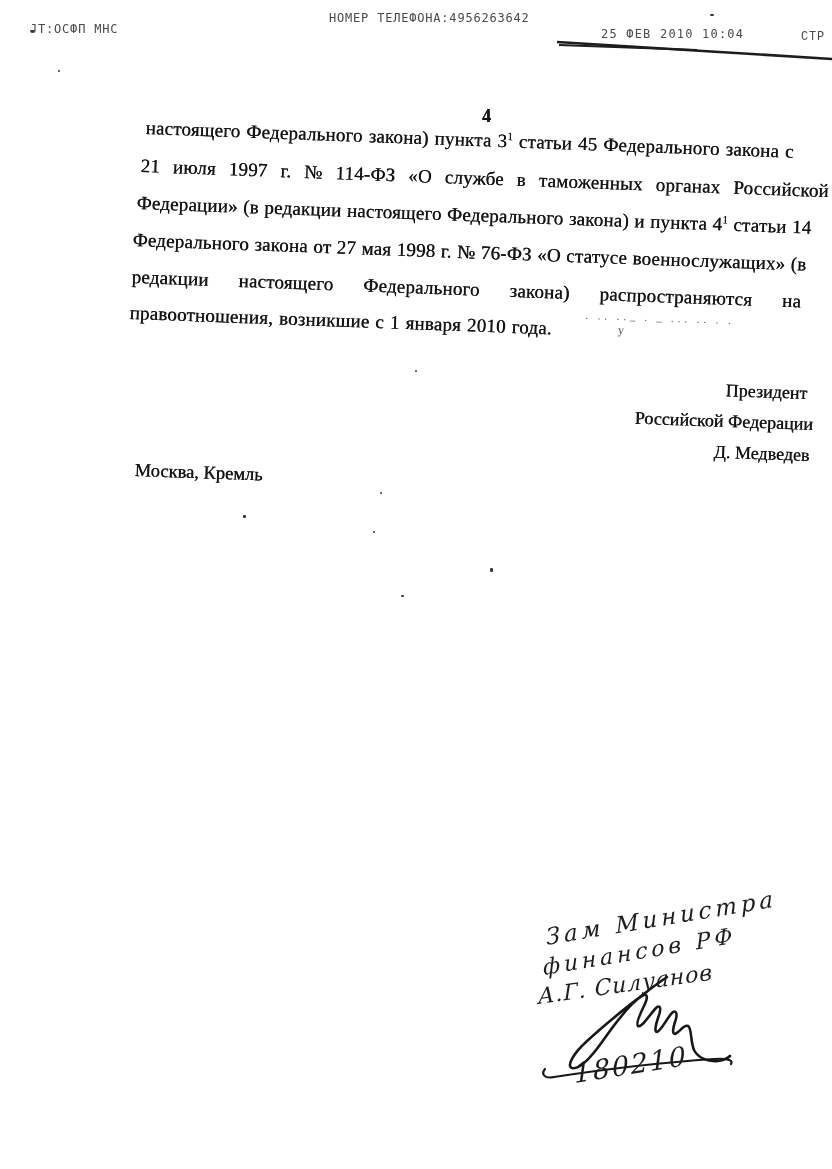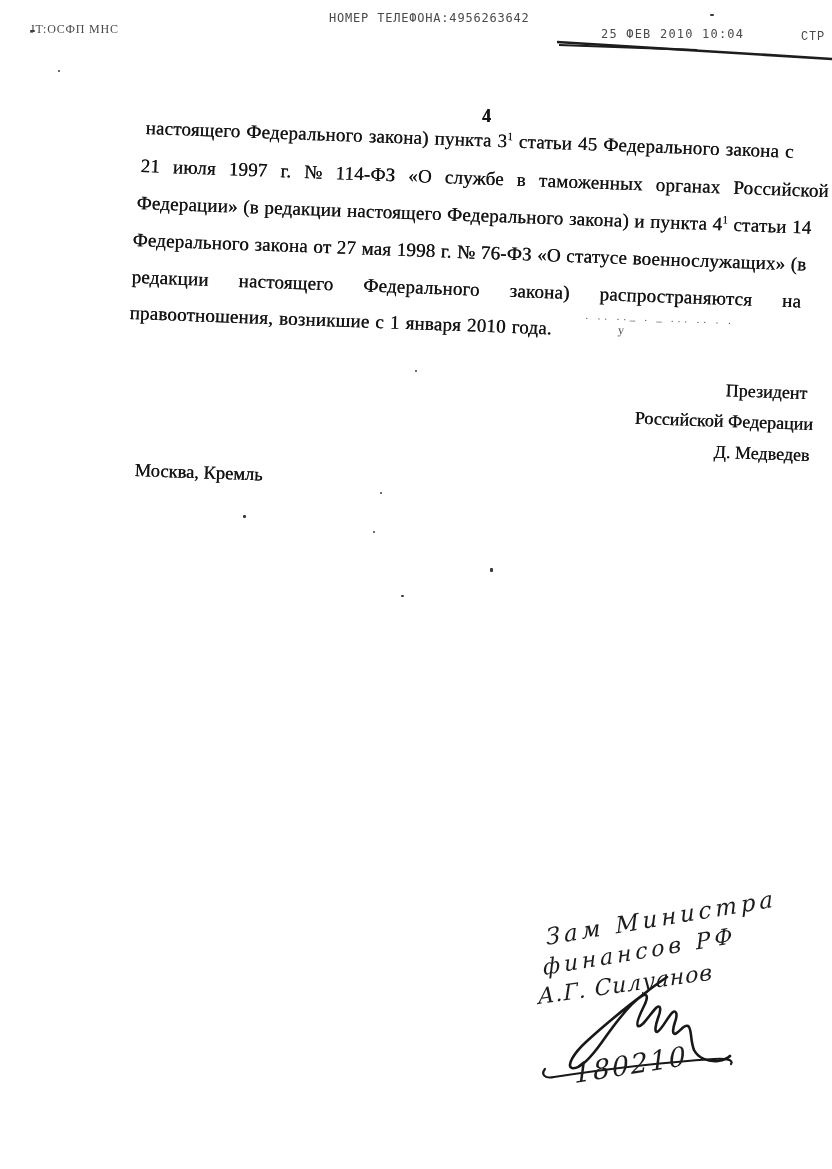--- a/index.html
+++ b/index.html
@@ -14,21 +14,21 @@
   }
   
   .fx{
     position:absolute;
     font-family:"DejaVu Sans Mono", monospace;
     font-size:12px;
     color:#4a4a4a;
     letter-spacing:0.8px;
     white-space:nowrap;
   }
-  .fx-from{left:30px;top:22px;font-family:Liberation Serif, serif;}
+  .fx-from{left:30px;top:22px;}
   .fx-phone{left:329px;top:11px;}
   .fx-date{left:601px;top:27px;letter-spacing:1.2px;}
   .fx-page{left:801px;top:30px;font-family:Liberation Mono, monospace;}
   .fx-dash{left:30px;top:30px;width:5px;height:2px;background:#555;}
 
   
   .tline{
     position:absolute;
     white-space:nowrap;
     font-size:19px;

